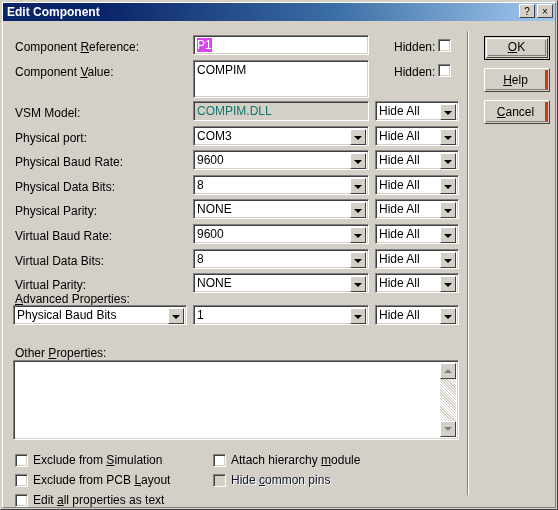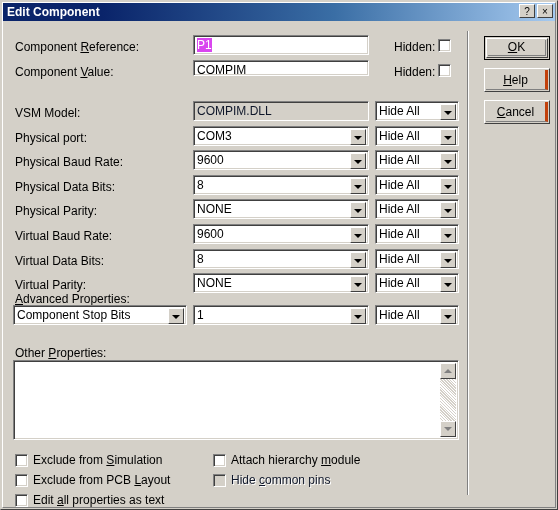--- a/index.html
+++ b/index.html
@@ -90,21 +90,21 @@
   }
   .field .fval {
     position: absolute;
     left: 3px; top: 2px;
     white-space: nowrap;
     overflow: hidden;
   }
   .field.disabled {
     background: #d4d0c8;
   }
-  .field.disabled .fval { color: #0f172a; }
+  .field.disabled .fval { color: #0f766e; }
 
   .sel {
     background: #d946ef;
     color: #ffffff;
     padding: 2px 0px;
   }
 
   
   .combo { }
   .combo .arrowbtn {
@@ -291,21 +291,21 @@
   <div class="lbl" style="left:14px; top:39px;"><span>Component </span><u>R</u><span>eference:</span></div>
   <div class="field" style="left:192px; top:34px; width:176px; height:20px;">
     <div class="fval"><span class="sel">P1</span></div>
   </div>
   <div class="lbl" style="left:393px; top:39px;">Hidden:</div>
   <div class="cbrow" style="left:437px; top:38px;">
       <span class="cbox"></span>
     </div>
 
   <div class="lbl" style="left:14px; top:64px;"><span>Component </span><u>V</u><span>alue:</span></div>
-  <div class="field" style="left:192px; top:59px; width:176px; height:16px;">
+  <div class="field" style="left:192px; top:59px; width:176px; height:38px;">
     <div class="fval">COMPIM</div>
   </div>
   <div class="lbl" style="left:393px; top:64px;">Hidden:</div>
   <div class="cbrow" style="left:437px; top:63px;">
       <span class="cbox"></span>
     </div>
 
   <div id="prop-rows">
       <div class="lbl" style="left: 14px; top: 105px;">VSM Model:</div>
       <div class="field disabled" style="left: 192px; top: 100px; width: 176px; height: 20px;">
@@ -375,21 +375,21 @@
         <div class="arrowbtn"></div>
       </div>
       <div class="field combo" style="left: 374px; top: 272px; width: 84px; height: 20px;">
         <div class="fval">Hide All</div>
         <div class="arrowbtn"></div>
       </div>
     </div>
 
   <div class="lbl" style="left:14px; top:291px;"><u>A</u>dvanced Properties:</div>
   <div class="field combo" style="left:12px; top:304px; width:174px; height:20px;">
-    <div class="fval">Component Stop Bits</div>
+    <div class="fval">Physical Baud Bits</div>
     <div class="arrowbtn"></div>
   </div>
   <div class="field combo" style="left:192px; top:304px; width:176px; height:20px;">
     <div class="fval">1</div>
     <div class="arrowbtn"></div>
   </div>
   <div class="field combo" style="left:374px; top:304px; width:84px; height:20px;">
     <div class="fval">Hide All</div>
     <div class="arrowbtn"></div>
   </div>

